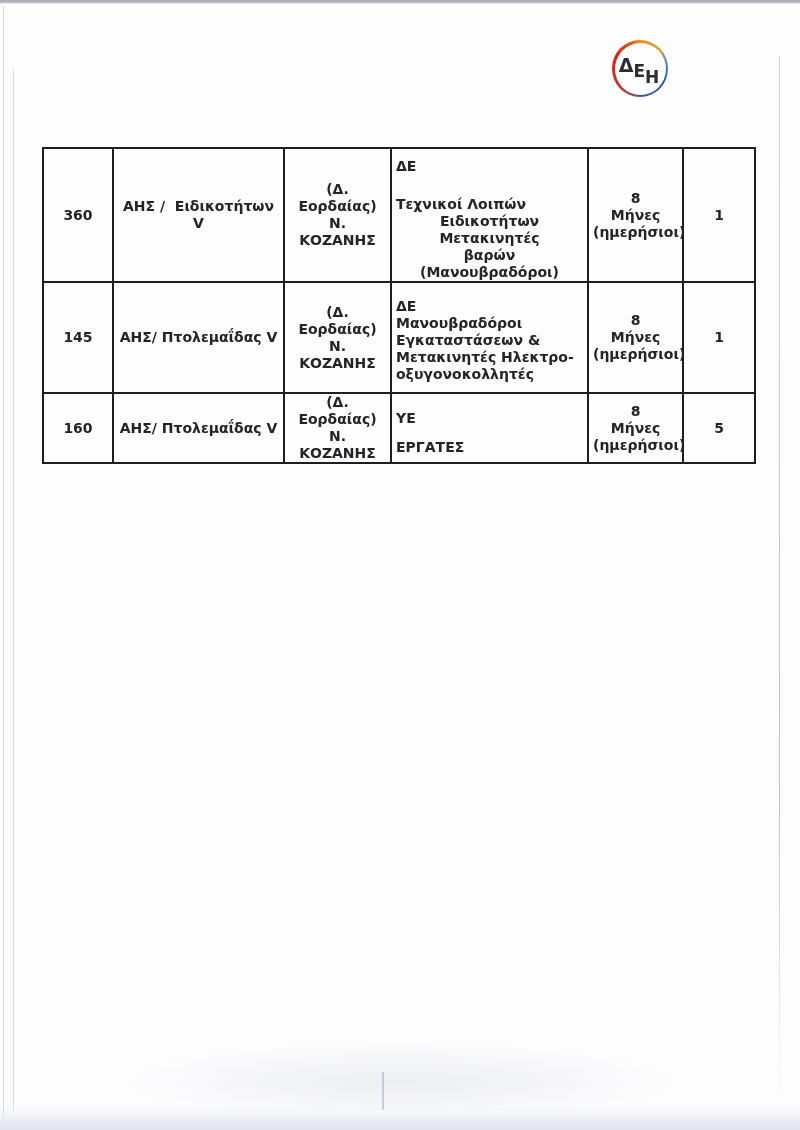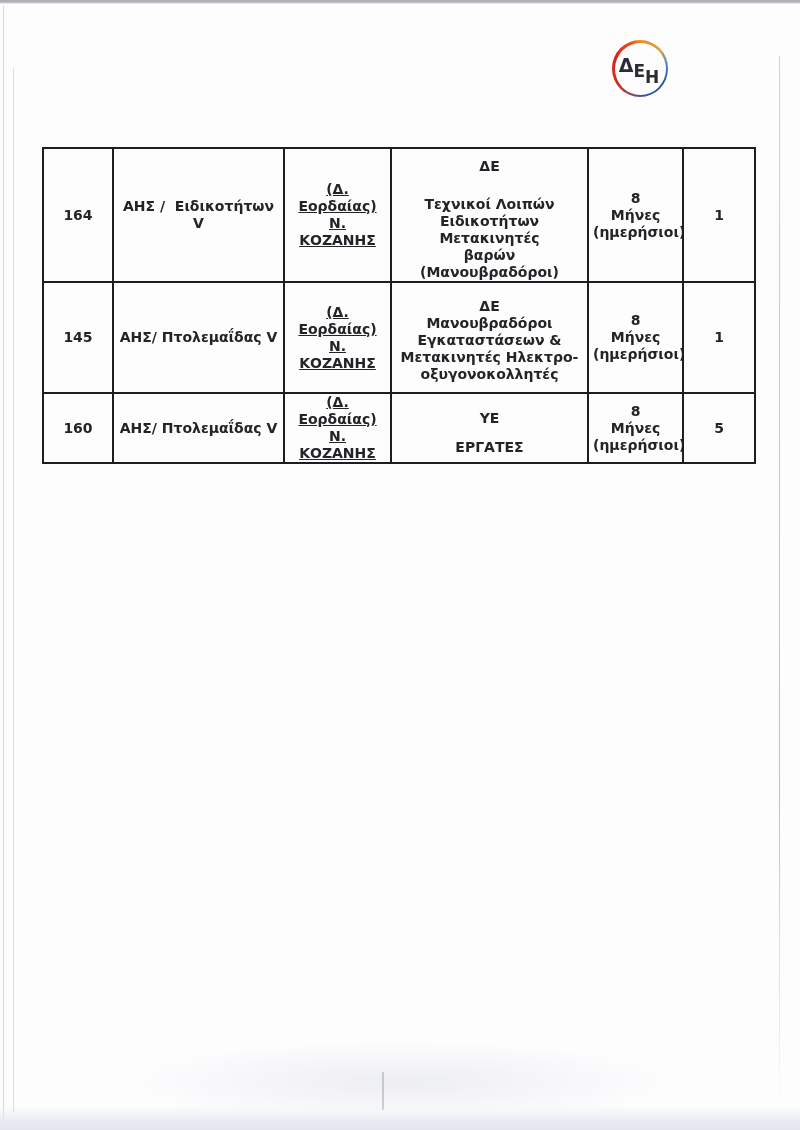--- a/index.html
+++ b/index.html
@@ -84,25 +84,25 @@
     text-align: center; vertical-align: middle;
     font-weight: bold; font-size: 14px; line-height: 17px;
     padding: 0 4px;
     overflow: hidden;
   }
   tr.row-215 { height: 129px; }
   tr.row-216 { height: 111px; }
   tr.row-217 { height: 65px; }
 
   td.c-station { white-space: pre-wrap; font-size: 14px; }
-  td.c-region  { font-size: 13.5px; line-height: 17px; padding: 0 2px; text-decoration: underline; }
+  td.c-region  { font-size: 13.5px; line-height: 17px; padding: 0 2px; }
   td.c-spec    { vertical-align: top; }
   td.c-dur     { font-size: 14px; line-height: 18px; }
 
-  .spec-block { display: flex; flex-direction: column; align-items: center; }
+  .spec-block { display: flex; flex-direction: column; align-items: flex-start; }
   .row-215 .spec-block { padding-top: 9px; }
   .row-215 .spec-level { margin-bottom: 21px; }
   .row-216 .spec-block { padding-top: 6px; }
   .row-216 .spec-level { margin-bottom: 0; }
   .row-217 .spec-block { padding-top: 10px; }
   .row-217 .spec-level { margin-bottom: 12px; }
   .spec-line, .spec-level { display: block; }
 
   .dur-line, .region-line { display: block; }
 </style>
@@ -135,21 +135,21 @@
       <col style="width:70px">
         <col style="width:171px">
         <col style="width:107px">
       <col style="width:197px">
         <col style="width:95px">
         <col style="width:72px">
     </colgroup>
     <tbody>
 
       <tr class="row-215">
-        <td class="c-no">164</td>
+        <td class="c-no">360</td>
         <td class="c-station">ΑΗΣ /  Ειδικοτήτων V</td>
         <td class="c-region">
           <span class="region-line">(Δ. Εορδαίας)</span>
           <span class="region-line">Ν. ΚΟΖΑΝΗΣ</span>
         </td>
         <td class="c-spec">
           <div class="spec-block">
             <span class="spec-level">ΔΕ</span>
             <span class="spec-line">Τεχνικοί Λοιπών</span>
             <span class="spec-line">Ειδικοτήτων Μετακινητές</span>

